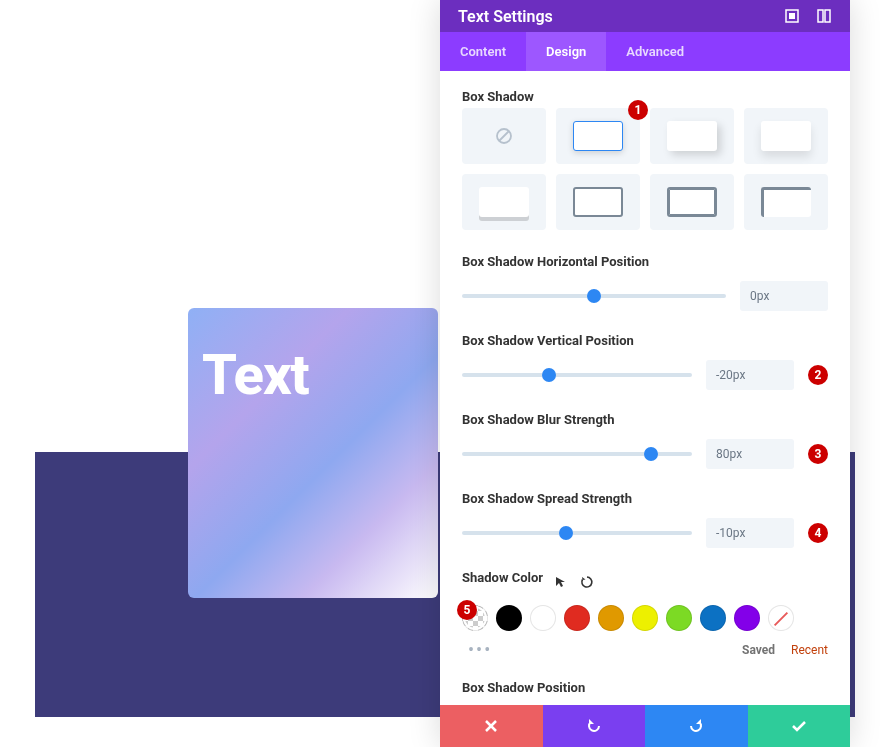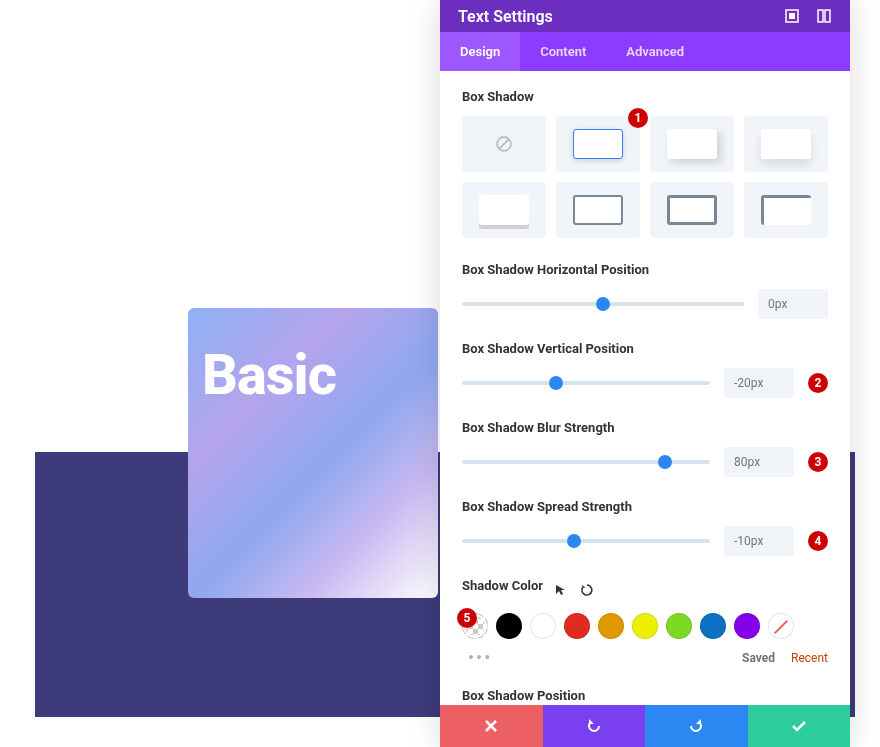--- a/index.html
+++ b/index.html
@@ -15,41 +15,41 @@
 .panel-header { background:#6c2ebf; color:#fff; height:32px; display:flex; align-items:center; justify-content:space-between; padding:0 18px; }
 .panel-title { font-size:16px; font-weight:600; }
 .header-icons { display:flex; gap:16px; }
 .header-icon { width:16px; height:16px; cursor:pointer; display:flex; align-items:center; justify-content:center; }
 
 .tabs { background:#8c3cff; display:flex; }
 .tab { color:#e8d8ff; padding:12px 20px; font-size:13px; font-weight:600; cursor:pointer; }
 .tab.active { background:#9d57ff; color:#fff; }
 
 .panel-body { flex:1; overflow-y:auto; padding:18px 22px 0; color:#333; }
-.section-label { font-size:13px; font-weight:700; color:#333; margin-bottom:12px; }
+.section-label { font-size:13px; font-weight:700; color:#333; margin-bottom:4px; }
 
 .preset-grid { display:grid; grid-template-columns:repeat(4,1fr); gap:10px; margin-bottom:24px; }
 .preset { background:#f1f5f9; border-radius:4px; height:56px; display:flex; align-items:center; justify-content:center; cursor:pointer; position:relative; }
 .preset-inner { width:50px; height:30px; background:#fff; border-radius:3px; }
 .preset-inner.none { background:transparent; display:flex; align-items:center; justify-content:center; }
 .preset-inner.s1 { box-shadow:0 2px 6px rgba(0,0,0,.15); border:1px solid #2d87f3; }
 .preset-inner.s2 { box-shadow:4px 4px 8px rgba(0,0,0,.15); }
 .preset-inner.s3 { box-shadow:0 6px 10px rgba(0,0,0,.1); }
 .preset-inner.s4 { box-shadow:0 4px 0 rgba(0,0,0,.15); }
 .preset-inner.s5 { border:2px solid #7a8896; }
 .preset-inner.s6 { border:2px solid #7a8896; box-shadow:inset 0 0 0 1px #7a8896; }
 .preset-inner.s7 { border-left:3px solid #7a8896; border-top:3px solid #7a8896; }
 
 .slider-row { margin-bottom:22px; }
 .slider-label { font-size:13px; font-weight:700; color:#333; margin-bottom:12px; }
 .slider-controls { display:flex; align-items:center; gap:14px; }
 .slider { flex:1; position:relative; height:14px; }
 .slider-track { position:absolute; top:50%; left:0; right:0; height:4px; background:#d6e2ec; border-radius:2px; transform:translateY(-50%); }
 .slider-thumb { position:absolute; top:50%; width:14px; height:14px; background:#2d87f3; border-radius:50%; transform:translate(-50%,-50%); cursor:pointer; }
-.slider-value { width:70px; background:#f1f5f9; padding:8px 10px; font-size:12px; color:#6b7785; border-radius:3px; }
+.slider-value { width:88px; background:#f1f5f9; padding:8px 10px; font-size:12px; color:#6b7785; border-radius:3px; }
 
 .color-header { display:flex; align-items:center; gap:10px; margin-bottom:12px; }
 .mini-icon { width:16px; height:16px; cursor:pointer; display:flex; align-items:center; justify-content:center; color:#333; }
 .swatches { display:flex; gap:8px; margin-bottom:8px; }
 .swatch { width:26px; height:26px; border-radius:50%; cursor:pointer; border:1px solid rgba(0,0,0,.1); }
 .swatch.checker { background:repeating-conic-gradient(#ccc 0 25%,#fff 0 50%) 0 0/10px 10px; position:relative; }
 .swatch.checker::after { content:""; position:absolute; inset:0; border-radius:50%; box-shadow:inset 0 0 0 2px #fff; }
 .swatch.white { background:#fff; }
 .swatch.strike { background:#fff; position:relative; }
 .swatch.strike::after { content:""; position:absolute; left:3px; right:3px; top:50%; height:2px; background:#e85a5a; transform:rotate(-45deg); }
@@ -70,21 +70,21 @@
 .badge { position:absolute; width:20px; height:20px; background:#cc0000; color:#fff; border-radius:50%; font-size:12px; font-weight:700; display:flex; align-items:center; justify-content:center; z-index:10; }
 
 svg { display:block; }
 </style>
 </head>
 <body>
 
 <div class="bg-band"></div>
 
 <div class="card">
-  <div class="card-title">Basic</div>
+  <div class="card-title">Text</div>
 </div>
 
 <div class="panel">
   <div class="panel-header">
     <div class="panel-title">Text Settings</div>
     <div class="header-icons">
       <div class="header-icon">
         <svg width="14" height="14" viewBox="0 0 14 14">
             <rect x="1" y="1" width="12" height="12" fill="none" stroke="#fff" stroke-width="1.5"></rect>
             <rect x="4" y="4" width="6" height="6" fill="#fff"></rect>
@@ -93,22 +93,22 @@
       <div class="header-icon">
         <svg width="14" height="14" viewBox="0 0 14 14">
             <rect x="1" y="1" width="5" height="12" fill="none" stroke="#fff" stroke-width="1.5"></rect>
             <rect x="8" y="1" width="5" height="12" fill="none" stroke="#fff" stroke-width="1.5"></rect>
           </svg>
       </div>
     </div>
   </div>
 
   <div class="tabs">
+    <div class="tab">Content</div>
     <div class="tab active">Design</div>
-    <div class="tab">Content</div>
     <div class="tab">Advanced</div>
   </div>
 
   <div class="panel-body">
     <div class="section-label">Box Shadow</div>
     <div class="preset-grid">
       <div class="preset">
           <div class="preset-inner none">
             <svg width="18" height="18" viewBox="0 0 18 18">
               <circle cx="9" cy="9" r="7" fill="none" stroke="#b6c1cd" stroke-width="1.8"></circle>

